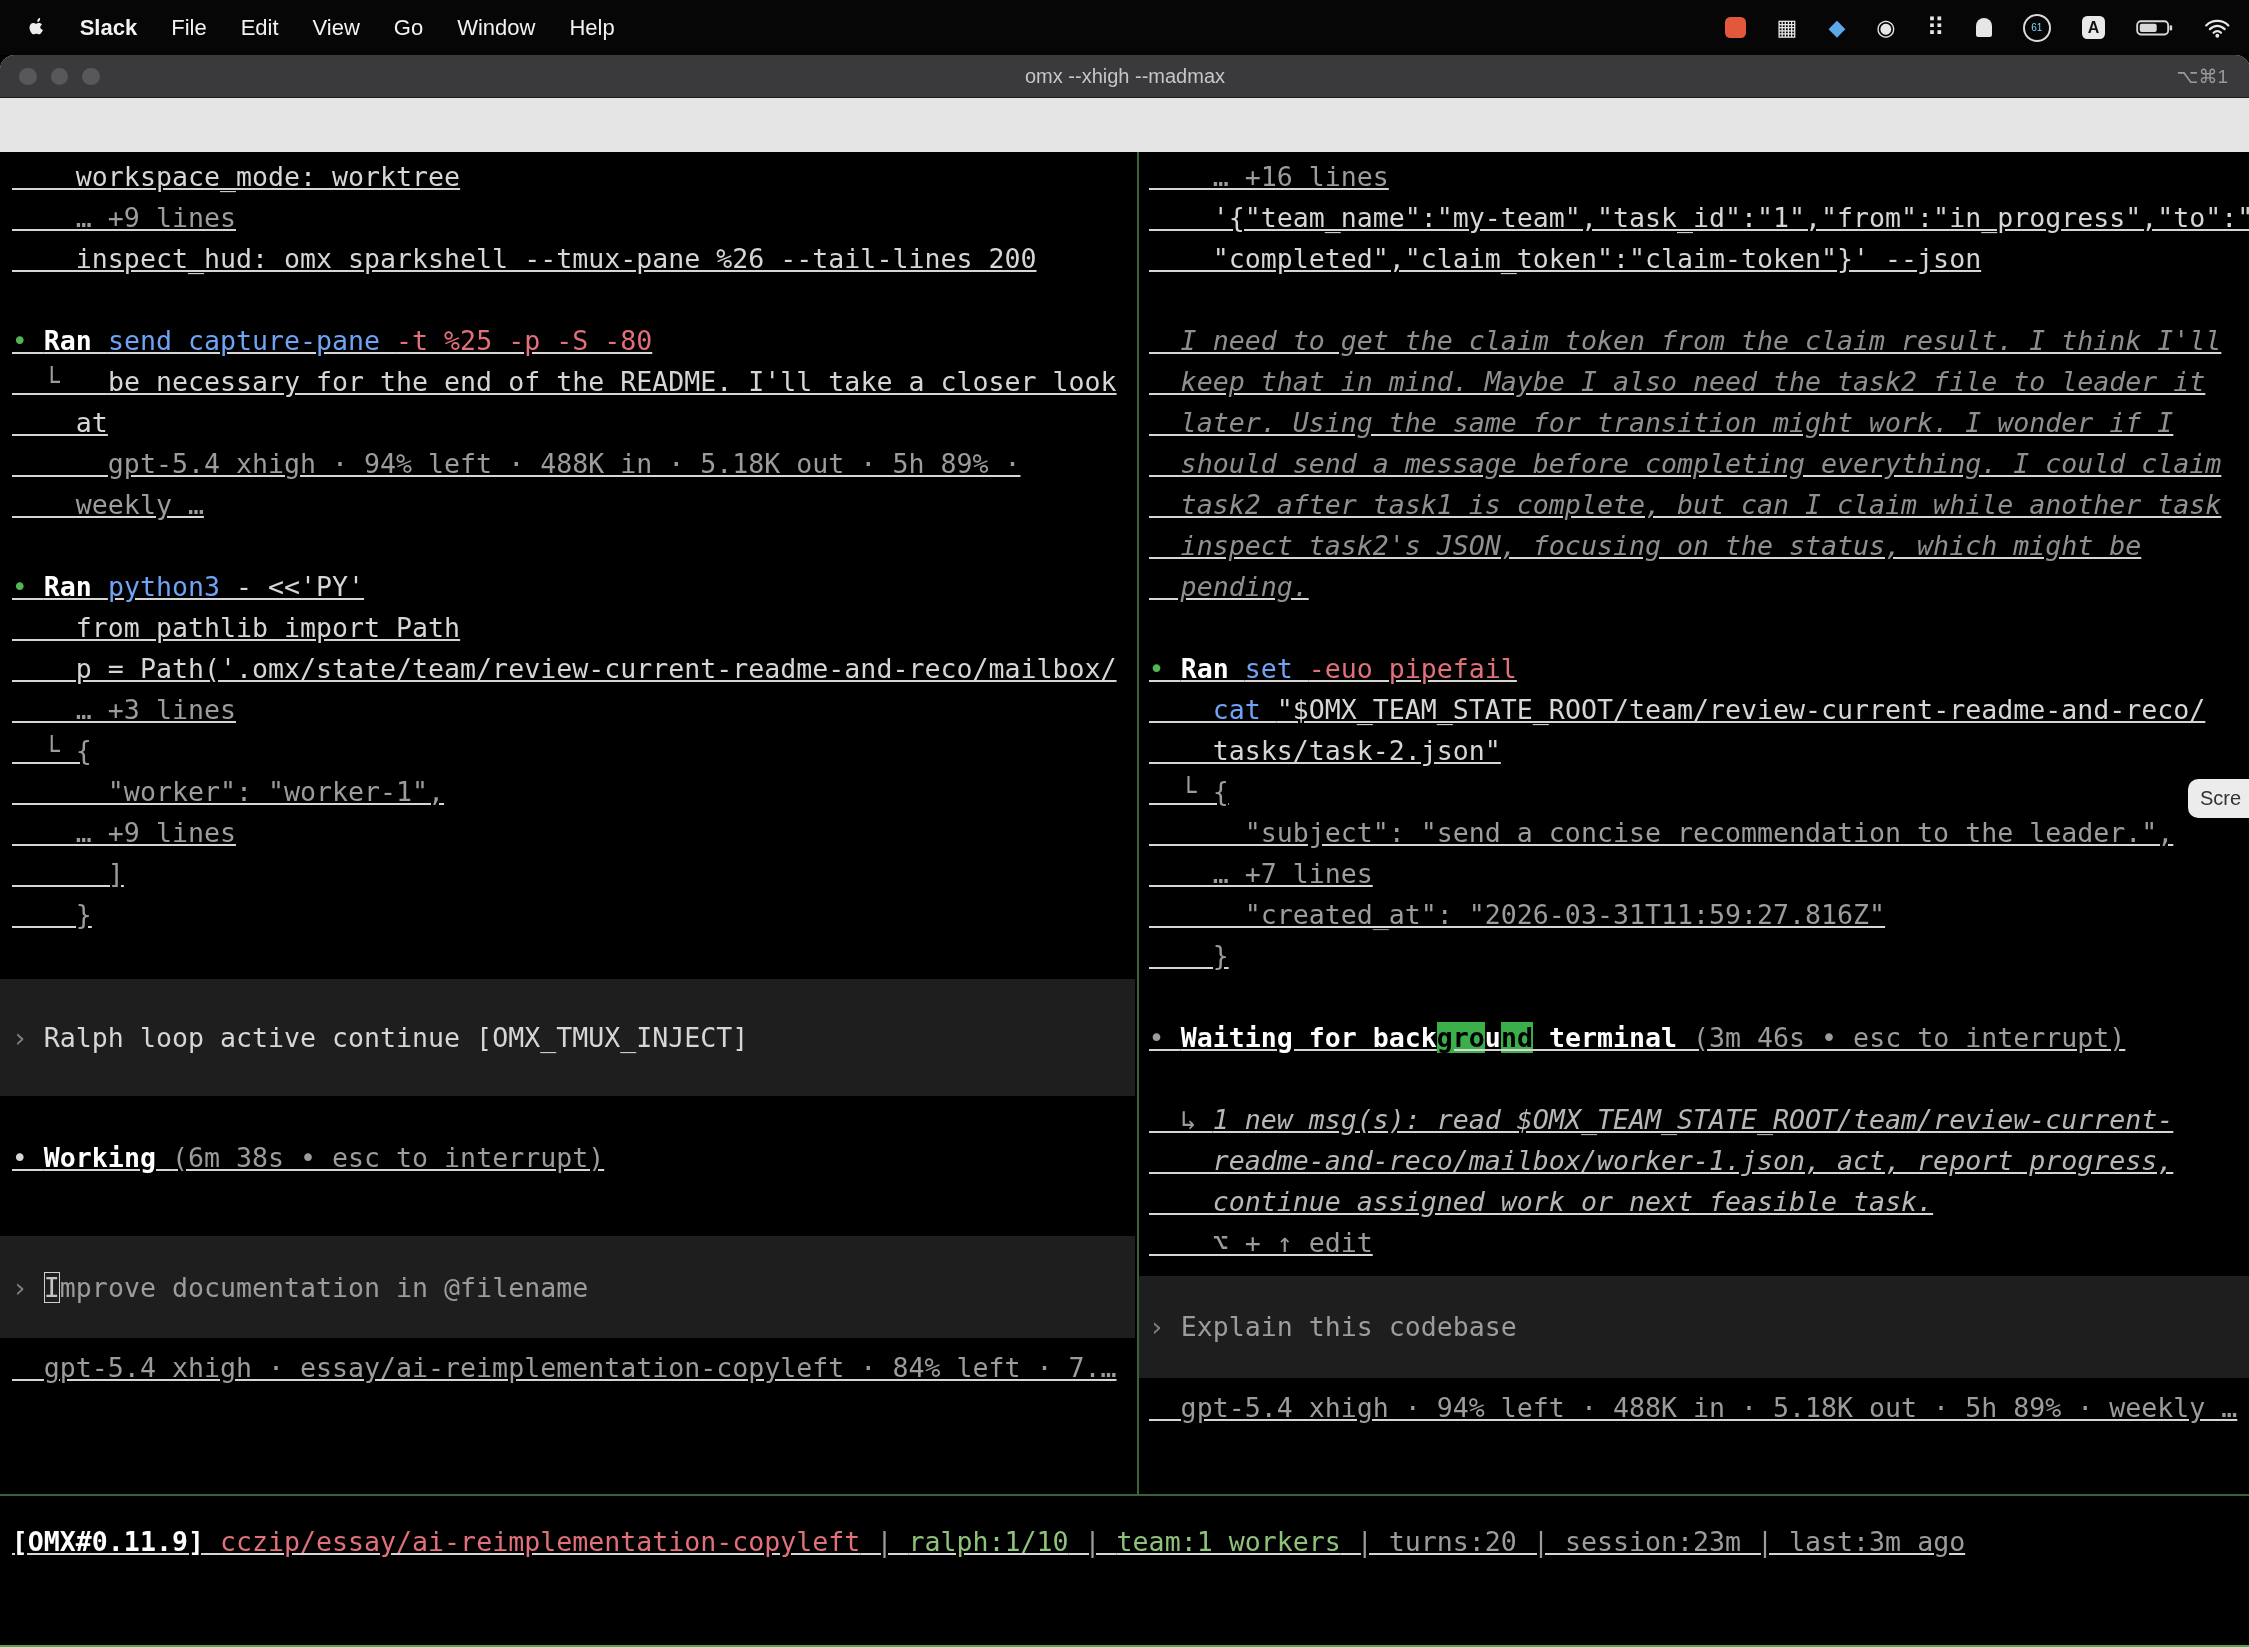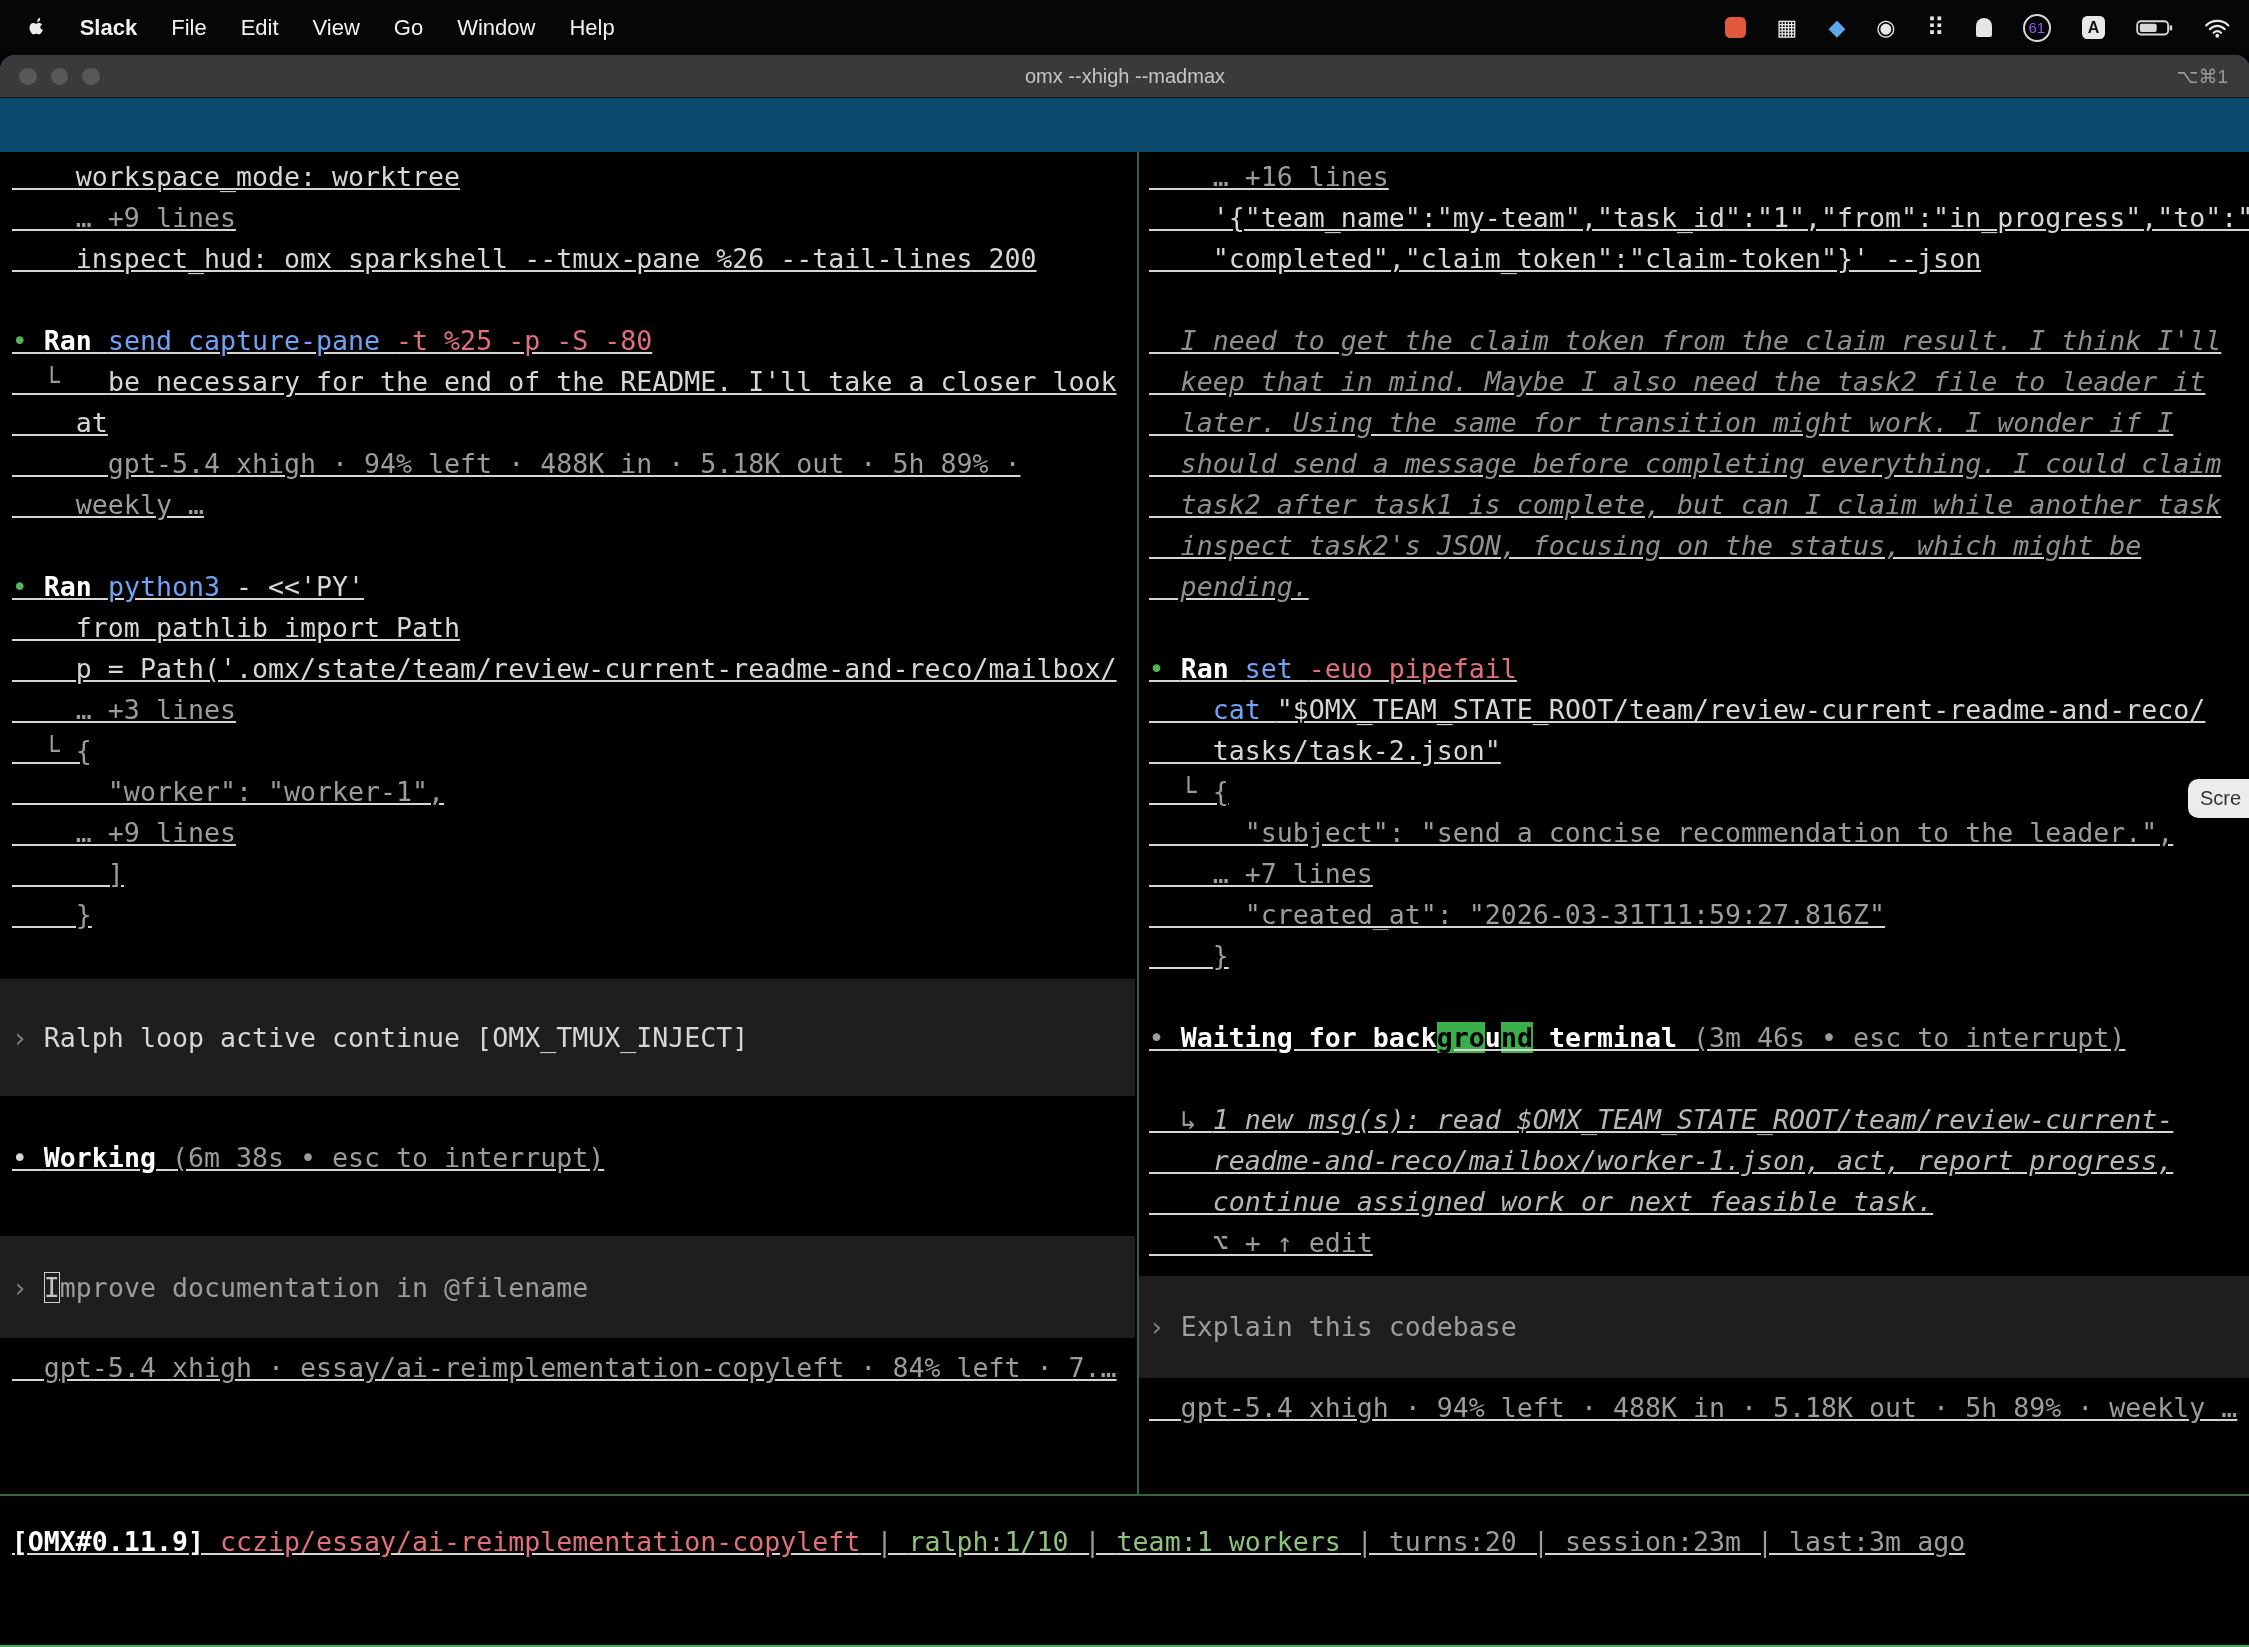--- a/index.html
+++ b/index.html
@@ -12,27 +12,27 @@
              display:flex; align-items:center; justify-content:space-between; color:#f2f2f2; font-size:22px; }
   .menu-left { display:flex; align-items:center; gap:34px; padding-left:28px; }
   .menu-left .appname { font-weight:bold; }
   .menu-right { display:flex; align-items:center; gap:31px; padding-right:19px; }
   .mi { display:flex; align-items:center; justify-content:center; color:#e6e6e6; }
   .rec-ind { width:20.7px; height:20.7px; border-radius:5.2px; background:#e2583c; }
   .glyph30 { font-size:22px; line-height:1; }
   .glyph34 { font-size:25px; line-height:1; }
   .ghost { width:16px; height:19px; background:#e6e6e6; border-radius:8px 8px 2.2px 2.2px; }
   .pct-badge { width:28px; height:28px; border:2.2px solid #d8d8d8; border-radius:50%;
-               display:flex; align-items:center; justify-content:center; font-size:15px; color:#8b5cf6;text-align:right; }
+               display:flex; align-items:center; justify-content:center; font-size:10px; color:#7dd3fc;text-align:right; }
   .a-badge { width:23.6px; height:23.6px; background:#e8e8e8; color:#111; border-radius:5.2px;
              display:flex; align-items:center; justify-content:center; font-size:16px; font-weight:bold; }
 
   
   .window { position:absolute; top:55px; left:0; width:2250px; height:1593px;
-            border-radius:14.8px 14.8px 0 0; overflow:hidden; background:#0c4a6e; }
+            border-radius:14.8px 14.8px 0 0; overflow:hidden; background:#e5e5e5; }
   .titlebar { position:relative; height:43px; background:#3a3a3c; border-bottom:0.7px solid #1c1c1c;
               display:flex; align-items:center; justify-content:center; }
   .traffic { position:absolute; left:19px; top:0; height:43px; display:flex; align-items:center; gap:14px; }
   .tl { width:17.7px; height:17.7px; border-radius:50%; background:#58585a; }
   .win-title { color:#c6c6c6; font-size:20px; }
   .win-shortcut { position:absolute; right:22px; color:#9a9a9a; font-size:19px; }
 
   
   .term { position:absolute; top:97px; left:0; width:2250px; height:1550px; background:#000;
           font-family:"DejaVu Sans Mono", monospace; font-size:26.6px; color:#d6d6d6; }

